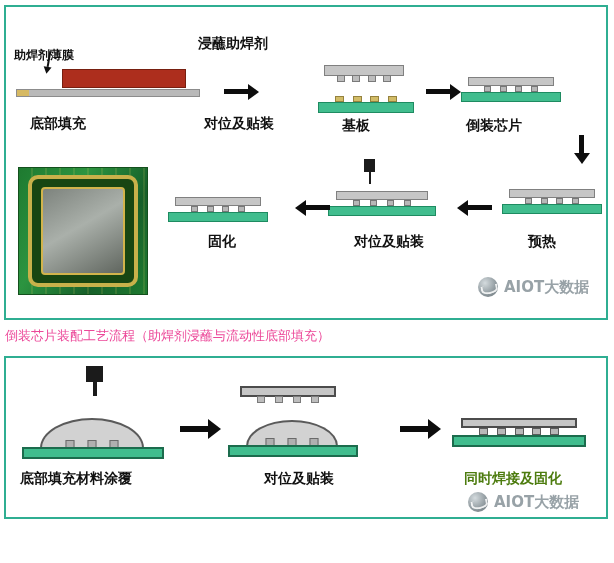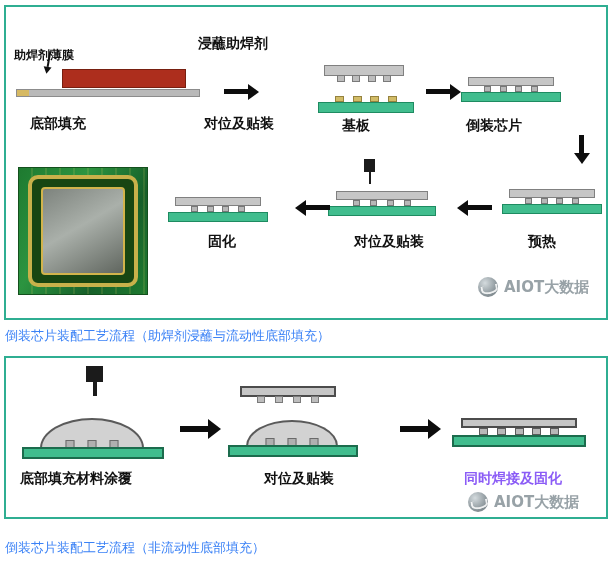--- a/index.html
+++ b/index.html
@@ -4,21 +4,21 @@
 <style>
   * { box-sizing: border-box; margin: 0; padding: 0; }
   html, body { background: #ffffff; }
   body { font-family: "DejaVu Sans", sans-serif; }
   .screen { position: relative; width: 614px; height: 563px; background: #fff; overflow: hidden; }
 
   .panel { position: absolute; background: #fff; border: 2px solid #2fae92; }
   .p1 { left: 4px; top: 5px; width: 604px; height: 315px; }
   .p2 { left: 4px; top: 356px; width: 604px; height: 163px; }
 
-  .caption { position: absolute; font-size: 13px; color: #3b82f6; white-space: nowrap; }
+  .caption { position: absolute; font-size: 13px; color: #ec4899; white-space: nowrap; }
 
   .lbl { position: absolute; font-weight: 700; font-size: 14px; color: #111; white-space: nowrap; }
   .lbl.sm { font-size: 12px; }
 
   
   .arrow { position: absolute; background: #0d0d0d; }
   .arrow.right { width: 24px; height: 5px; }
   .arrow.right::after { content: ""; position: absolute; left: 100%; top: 50%; transform: translateY(-50%);
     border-left: 11px solid #0d0d0d; border-top: 8px solid transparent; border-bottom: 8px solid transparent; }
   .arrow.right.big { width: 28px; height: 6px; }
@@ -245,23 +245,22 @@
       <div class="a-chip"></div>
       <div class="a-bumps">
           <span></span>
           <span></span>
           <span></span>
           <span></span>
           <span></span>
         </div>
       <div class="a-sub"></div>
     </div>
-    <div class="lbl" style="left:458px; top:112px; color:#8b5cf6;">同时焊接及固化</div>
+    <div class="lbl" style="left:458px; top:112px; color:#4d7c0f;">同时焊接及固化</div>
 
     <div class="wm" style="left:462px; top:134px;">
       <span class="wm-icon"></span>
       <span>AIOT大数据</span>
     </div>
   </div>
 
-  <div class="caption" style="left:5px; top:539px;">倒装芯片装配工艺流程（非流动性底部填充）</div>
 
 </div>
 
 </body></html>

